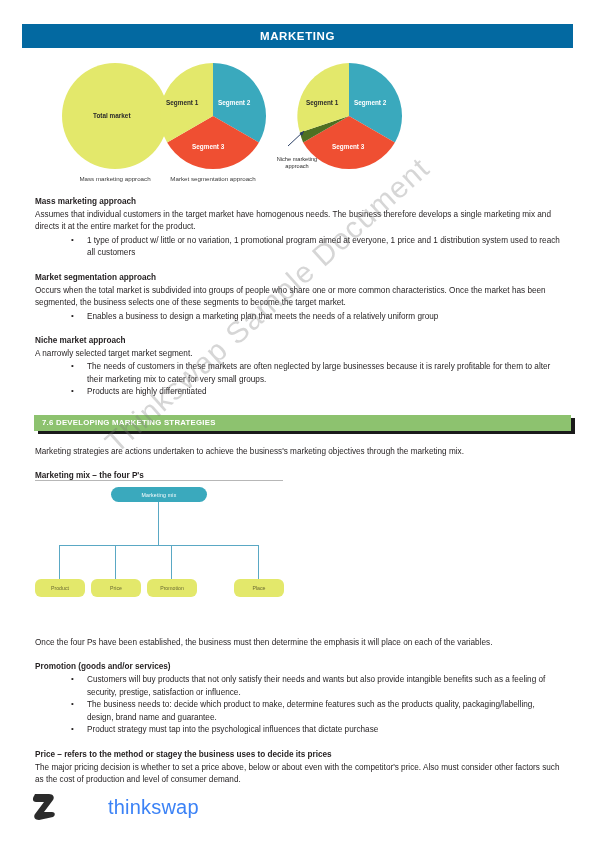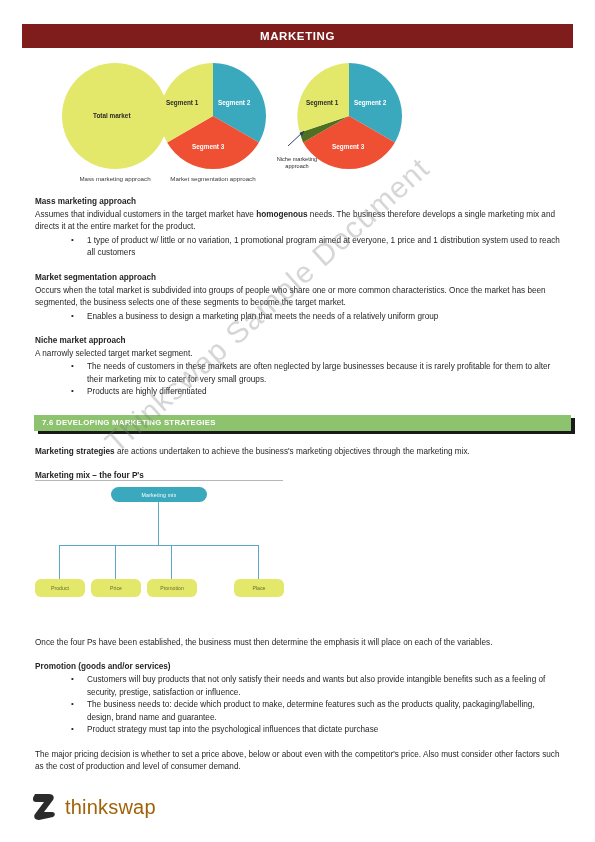--- a/index.html
+++ b/index.html
@@ -47,21 +47,21 @@
     white-space: nowrap;
   }
 
   
   .header-bar {
     position: absolute;
     left: 22px;
     top: 24px;
     width: 551px;
     height: 24px;
-    background: #7f1d1d;
+    background: #0369a1;
     color: #ffffff;
     font-size: 11.5px;
     font-weight: bold;
     letter-spacing: 0.6px;
     display: flex;
     align-items: center;
     justify-content: center;
     z-index: 2;
   }
 
@@ -132,21 +132,21 @@
     margin-bottom: 0px;
   }
   .bullets li::before {
     content: "\2022";
     position: absolute;
     left: 36px;
     top: -1px;
     font-size: 8px;
   }
   .block-gap { height: 12px; }
-  b { font-weight: bold; }
+  b { font-weight: normal; }
 
   
   .section-bar-wrap {
     position: relative;
     margin: 0;
     height: 19px;
   }
   .section-bar {
     position: absolute;
     left: -1px;
@@ -255,23 +255,24 @@
     left: 32px;
     bottom: 22px;
     display: flex;
     align-items: center;
     gap: 9px;
     z-index: 4;
   }
   .logo-mark { width: 24px; height: 26px; display: block; }
   .logo-text {
     font-size: 20px;
-    color: #a16207;
+    color: #3b82f6;
     letter-spacing: 0.2px;
     font-family: "Liberation Sans", sans-serif;
+    margin-left: 43px;
   }
 </style>
 </head>
 <body>
 
 <div class="page">
 
   <div class="watermark">
     <div class="watermark-text">Thinkswap Sample Document</div>
   </div>
@@ -418,20 +419,21 @@
       <ul class="bullets">
         <li>Customers will buy products that not only satisfy their needs and wants but also provide intangible benefits such as a feeling of security, prestige, satisfaction or influence.</li>
         <li>The business needs to: decide which product to make, determine features such as the products quality, packaging/labelling, design, brand name and guarantee.</li>
         <li>Product strategy must tap into the psychological influences that dictate purchase</li>
       </ul>
     </div>
 
     <div class="block-gap"></div>
 
     <div>
+      <p class="h-sub">Price – refers to the method or stagey the business uses to decide its prices</p>
       <p class="para">The major pricing decision is whether to set a price above, below or about even with the competitor's price. Also must consider other factors such as the cost of production and level of consumer demand.</p>
     </div>
   </div>
 
   <div class="footer">
     <svg class="logo-mark" viewBox="0 0 24 26">
       <path d="M3 0 L17 0 C21 0 23 3 21 6 L12 18 L20 18 C23 18 24 21 21 23 L7 26 C3 26 1 23 3 20 L12 8 L4 8 C1 8 0 5 2 2 Z" fill="#2b2b2b"></path>
     </svg>
     <span class="logo-text">thinkswap</span>
   </div>

